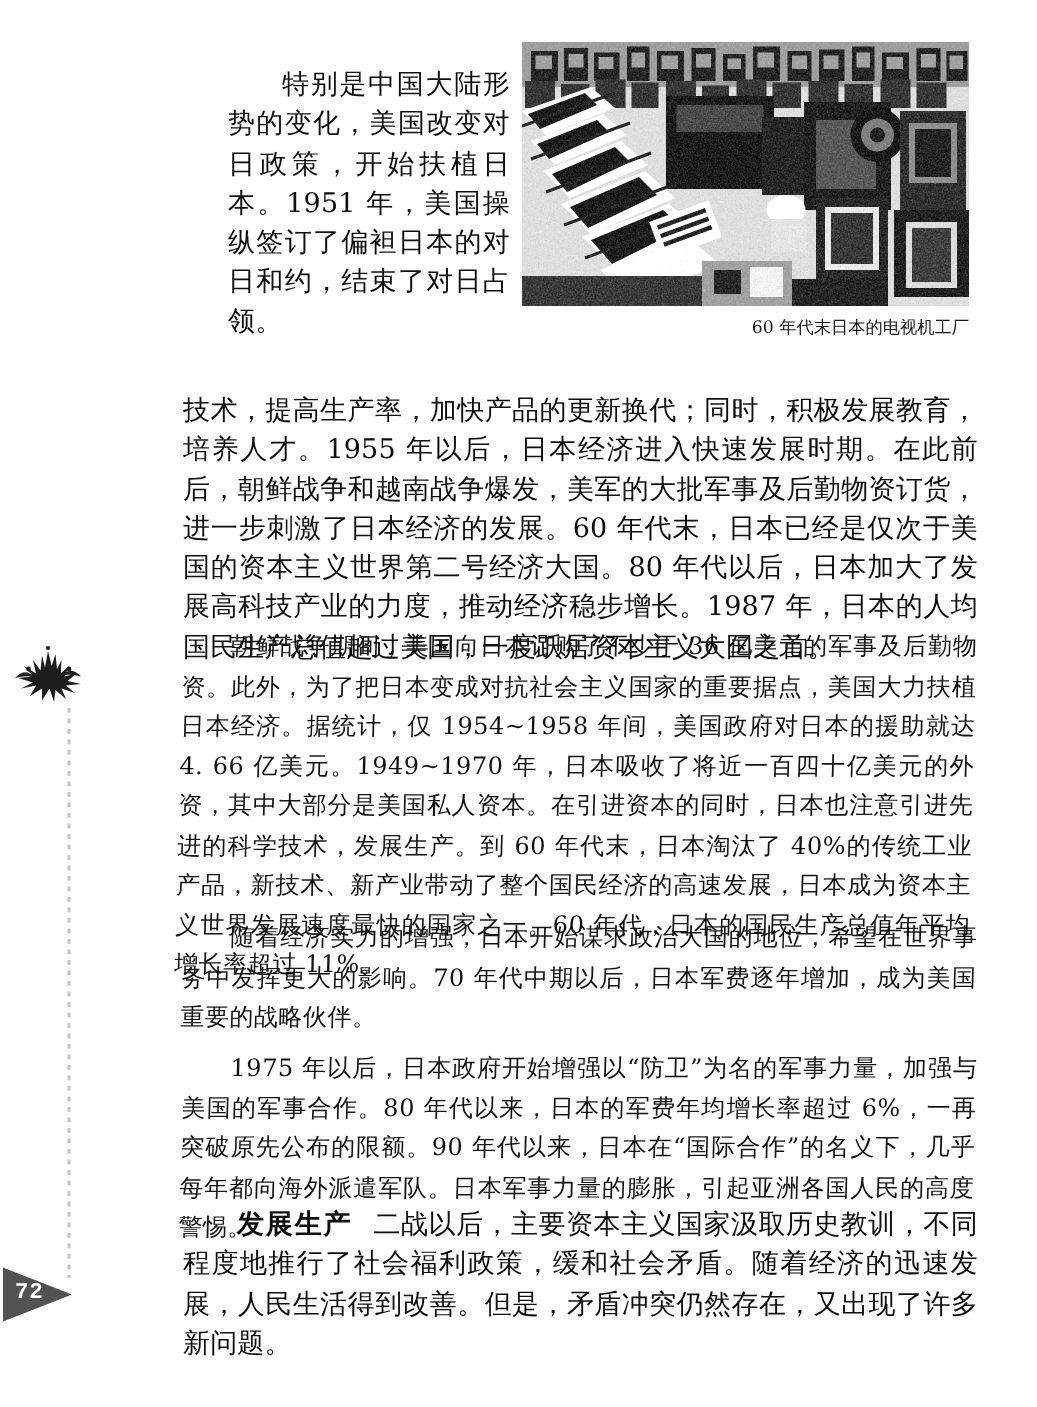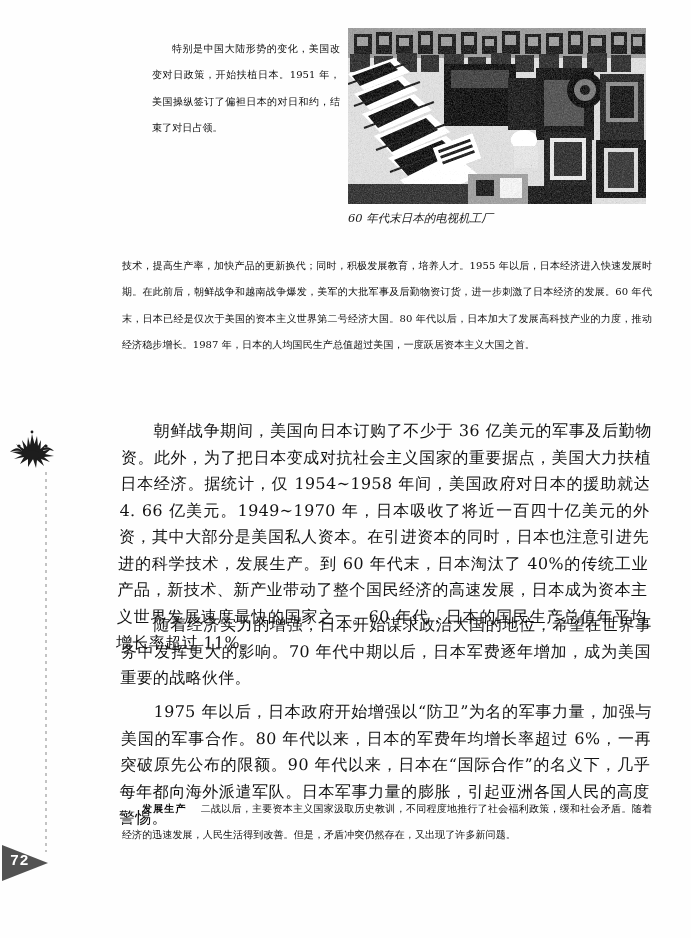--- a/index.html
+++ b/index.html
@@ -79,32 +79,31 @@
     background: #2a2a2a;
     filter: grayscale(1) contrast(1.35);
   }
   #figure .photo .layer {
     position: absolute;
     inset: 0;
   }
   #figure .caption {
     margin-top: 6px;
     width: 298px;
-    text-align: left;
+    text-align: right;
     font-size: 11.5px;
     line-height: 16px;
     color: #1b1b1b;
     font-family: "DejaVu Serif", "Liberation Serif", serif;
-    font-style: italic;
   }
 
   
   .para {
     position: absolute;
-    font-size: 10px;
+    font-size: 18px;
     line-height: 26.3px;
     text-align: justify;
     text-justify: inter-character;
     color: #0e0e0e;
     letter-spacing: .1px;
   }
   .para.indent { text-indent: 2em; }
 
   
   #p1 {

